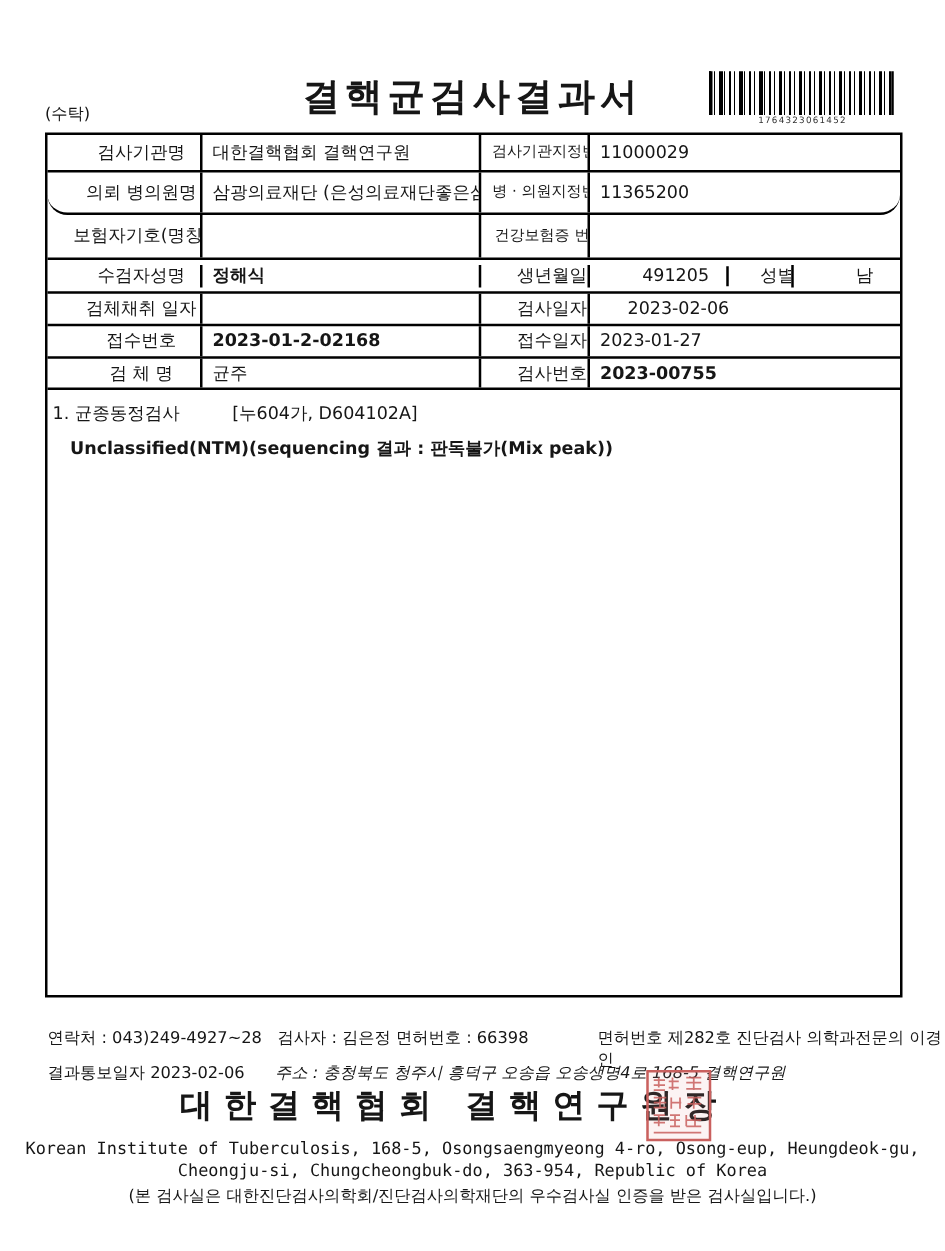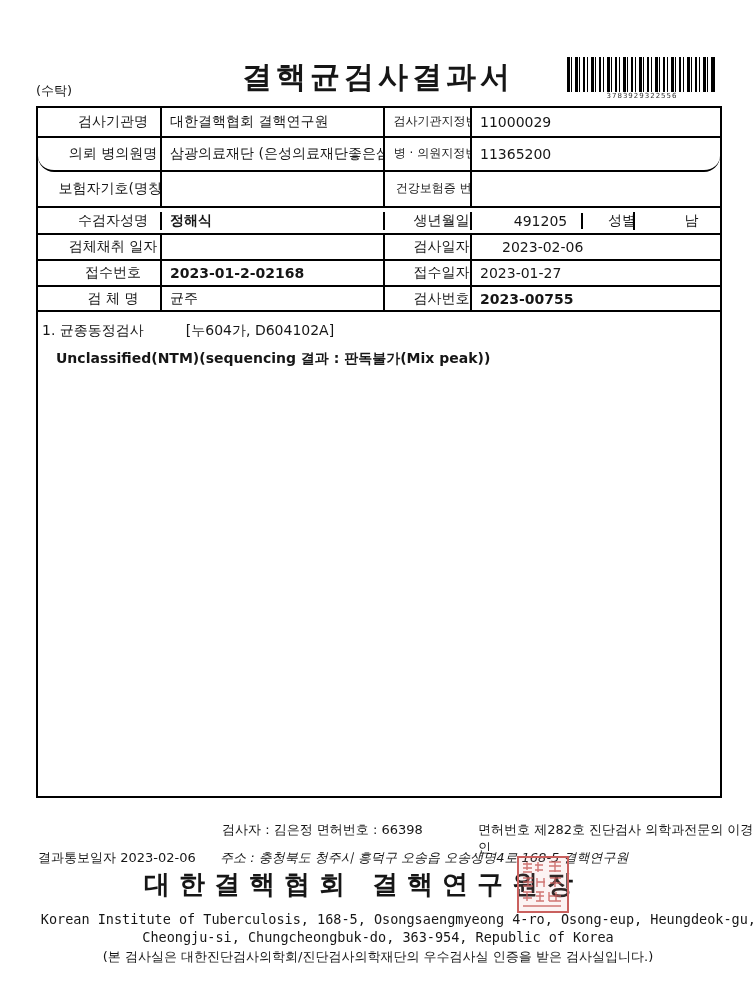--- a/index.html
+++ b/index.html
@@ -70,35 +70,35 @@
   .org-name{
     left:0;right:30px;top:867px;text-align:center;
     font-family:"DejaVu Serif","Liberation Serif",serif;
     font-size:26px;font-weight:bold;letter-spacing:9px;
   }
   .stamp{
     left:517px;top:856px;width:52px;height:57px;
     border:2px solid #c9605e;box-sizing:border-box;
     background:rgba(231,160,160,0.12);
   }
-  .eng1{left:0;right:0;top:911px;text-align:right;font-size:13.5px;font-family:"DejaVu Sans Mono","Liberation Mono",monospace;}
+  .eng1{left:0;right:0;top:911px;text-align:center;font-size:13.5px;font-family:"DejaVu Sans Mono","Liberation Mono",monospace;}
   .eng2{left:0;right:0;top:929px;text-align:center;font-size:13.5px;font-family:"DejaVu Sans Mono","Liberation Mono",monospace;}
   .note{left:0;right:0;top:948px;text-align:center;font-size:13px;}
 </style>
 </head>
 <body>
 
 <div class="page">
 
   <div class="abs consignment">(수탁)</div>
   <div class="abs title">결핵균검사결과서</div>
 
   <div class="abs barcode-wrap">
     <div class="barcode"></div>
-    <div class="barcode-num">3783929322556</div>
+    <div class="barcode-num">1764323061452</div>
   </div>
 
   <div class="abs sheet">
 
     <div class="row r1">
       <div class="cell rb lab c1">검사기관명</div>
       <div class="cell rb val c2">대한결핵협회 결핵연구원</div>
       <div class="cell rb lab lab2 c3">
         <span>검사기관</span>
         <span>지정번호</span>
@@ -158,20 +158,21 @@
     </div>
 
     <div class="result-box">
       <div class="result-line1">
         <span>1. 균종동정검사</span><span class="result-bracket">[누604가,  D604102A]</span>
       </div>
       <div class="result-line2">Unclassified(NTM)(sequencing 결과 : 판독불가(Mix peak))</div>
     </div>
   </div>
 
+  <div class="abs f1a">연락처 : 043)249-4927~28</div>
   <div class="abs f1b">검사자 : 김은정  면허번호 : 66398</div>
   <div class="abs f1c">면허번호 제282호 진단검사 의학과전문의 이경인</div>
   <div class="abs f2a">결과통보일자  2023-02-06</div>
   <div class="abs f2b">주소 : 충청북도 청주시 흥덕구 오송읍 오송생명4로 168-5 결핵연구원</div>
 
   <div class="abs org-name">대한결핵협회  결핵연구원장</div>
 
   <div class="abs stamp">
     <svg width="48" height="53" viewBox="0 0 48 53">
       <g stroke="#c9605e" stroke-width="1.4" fill="none" opacity="0.85">

